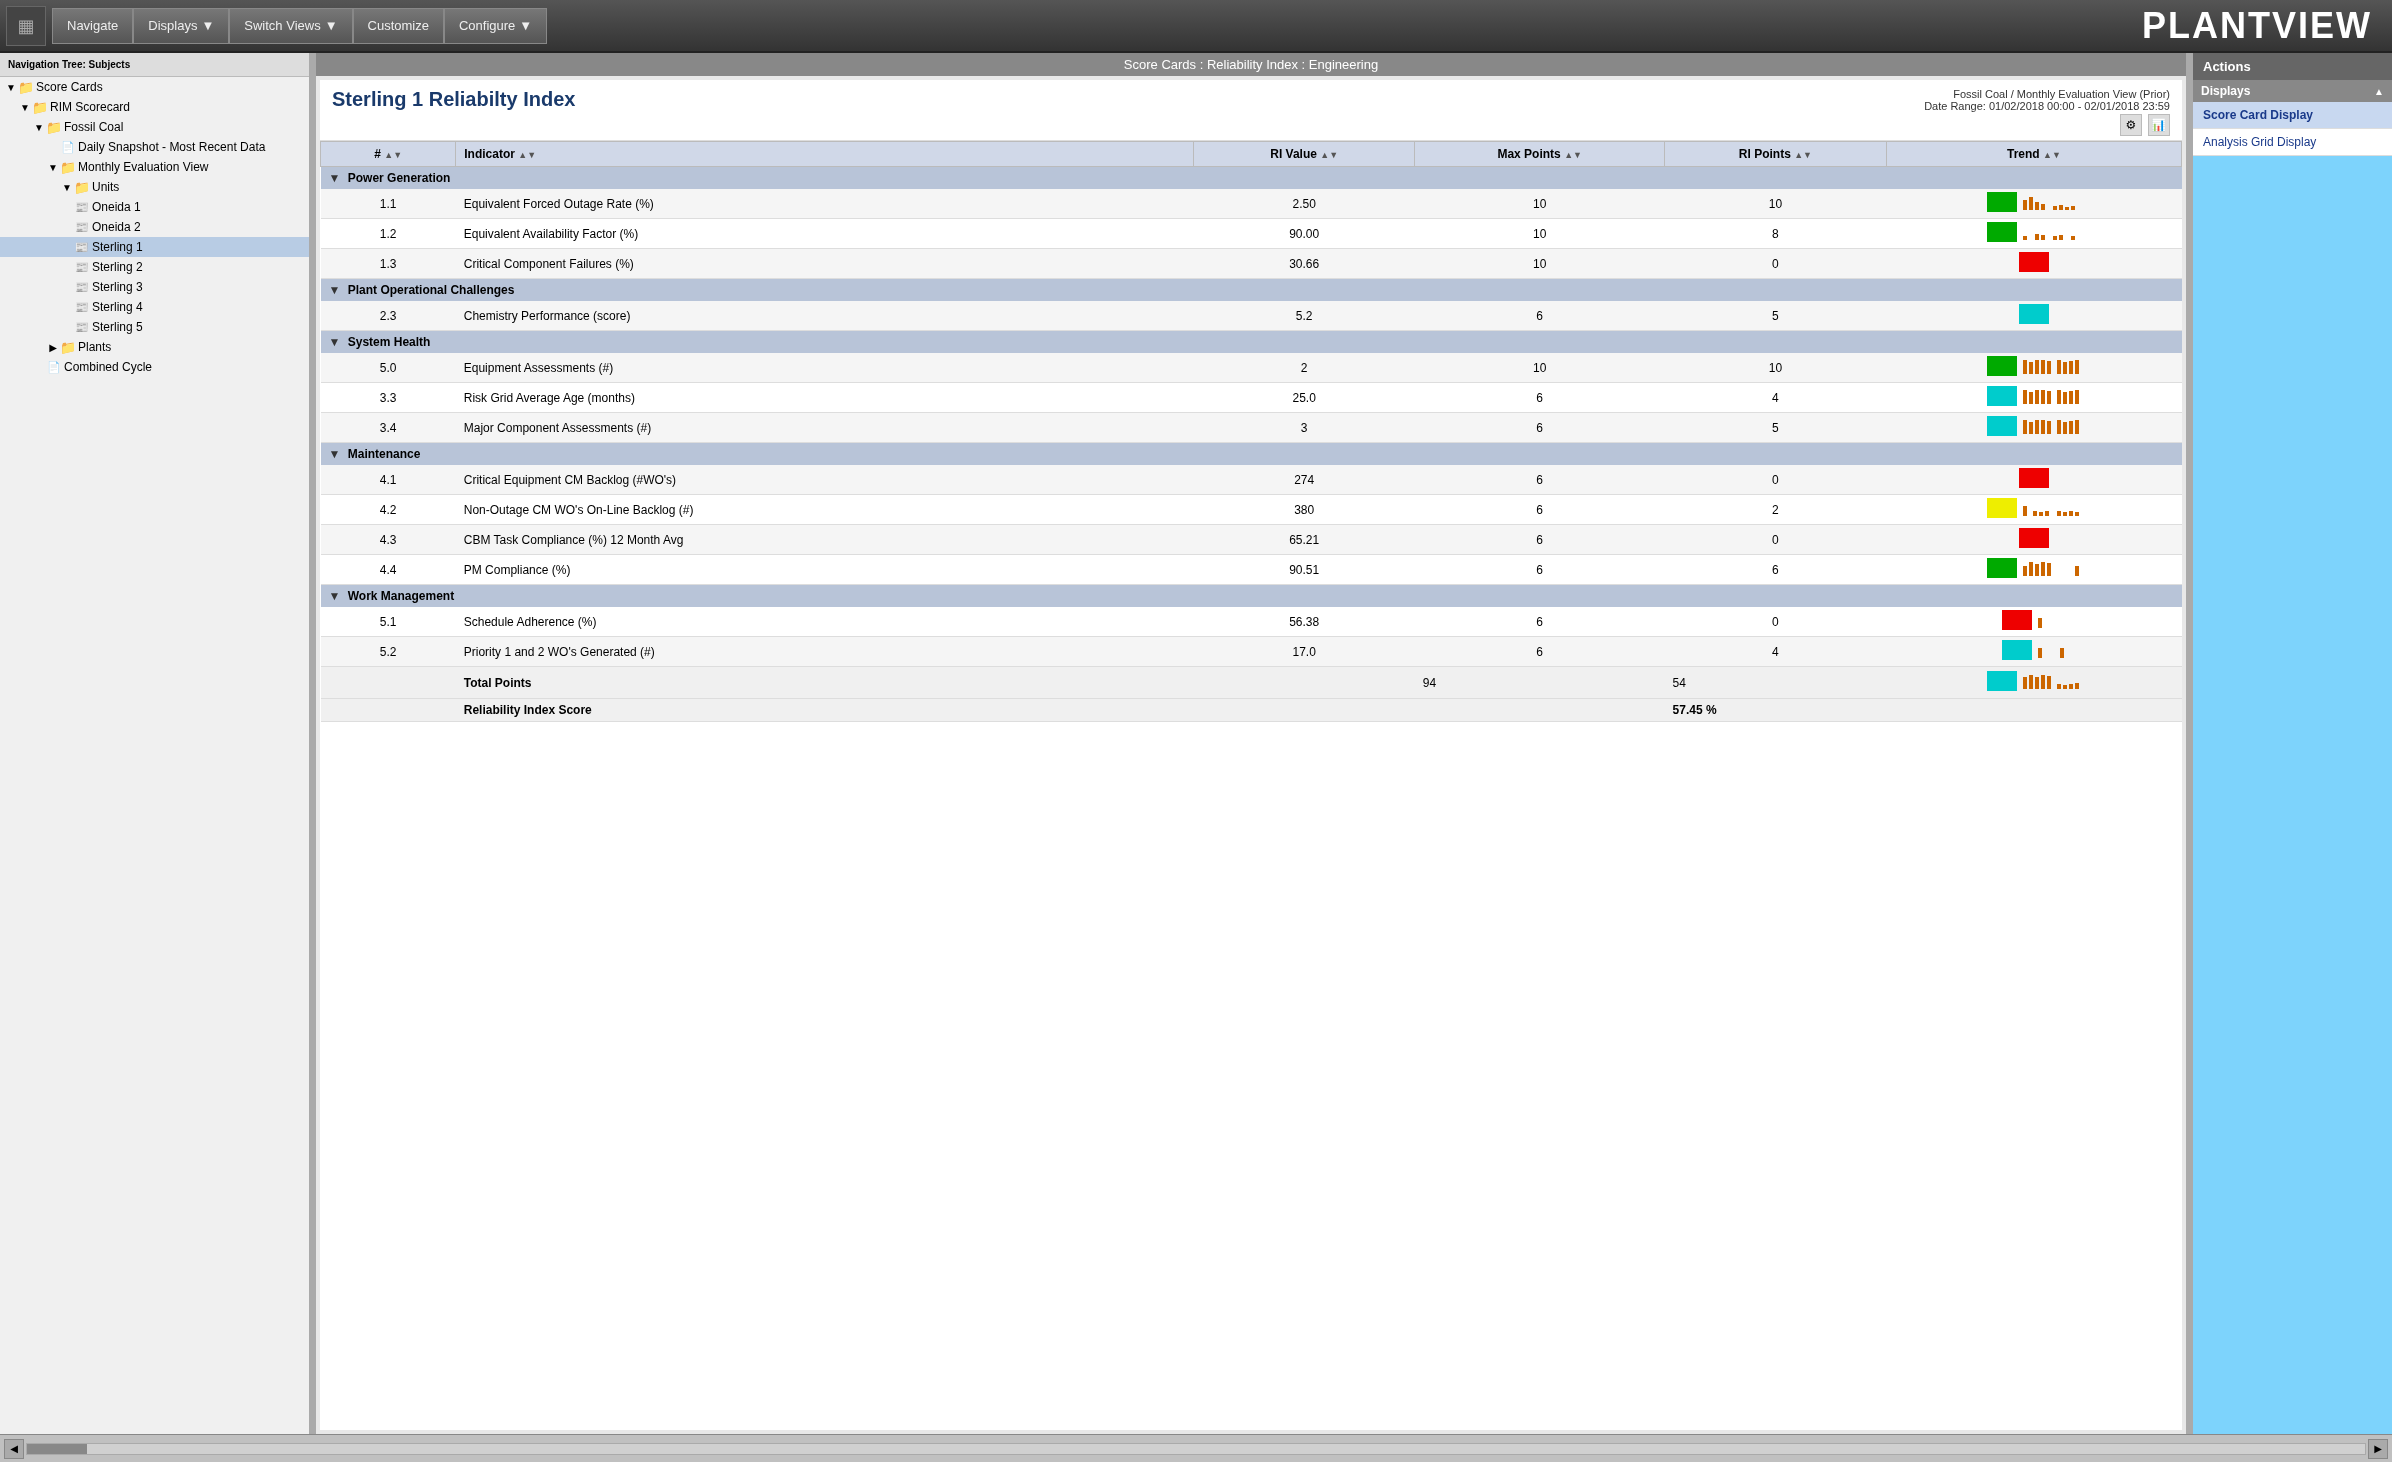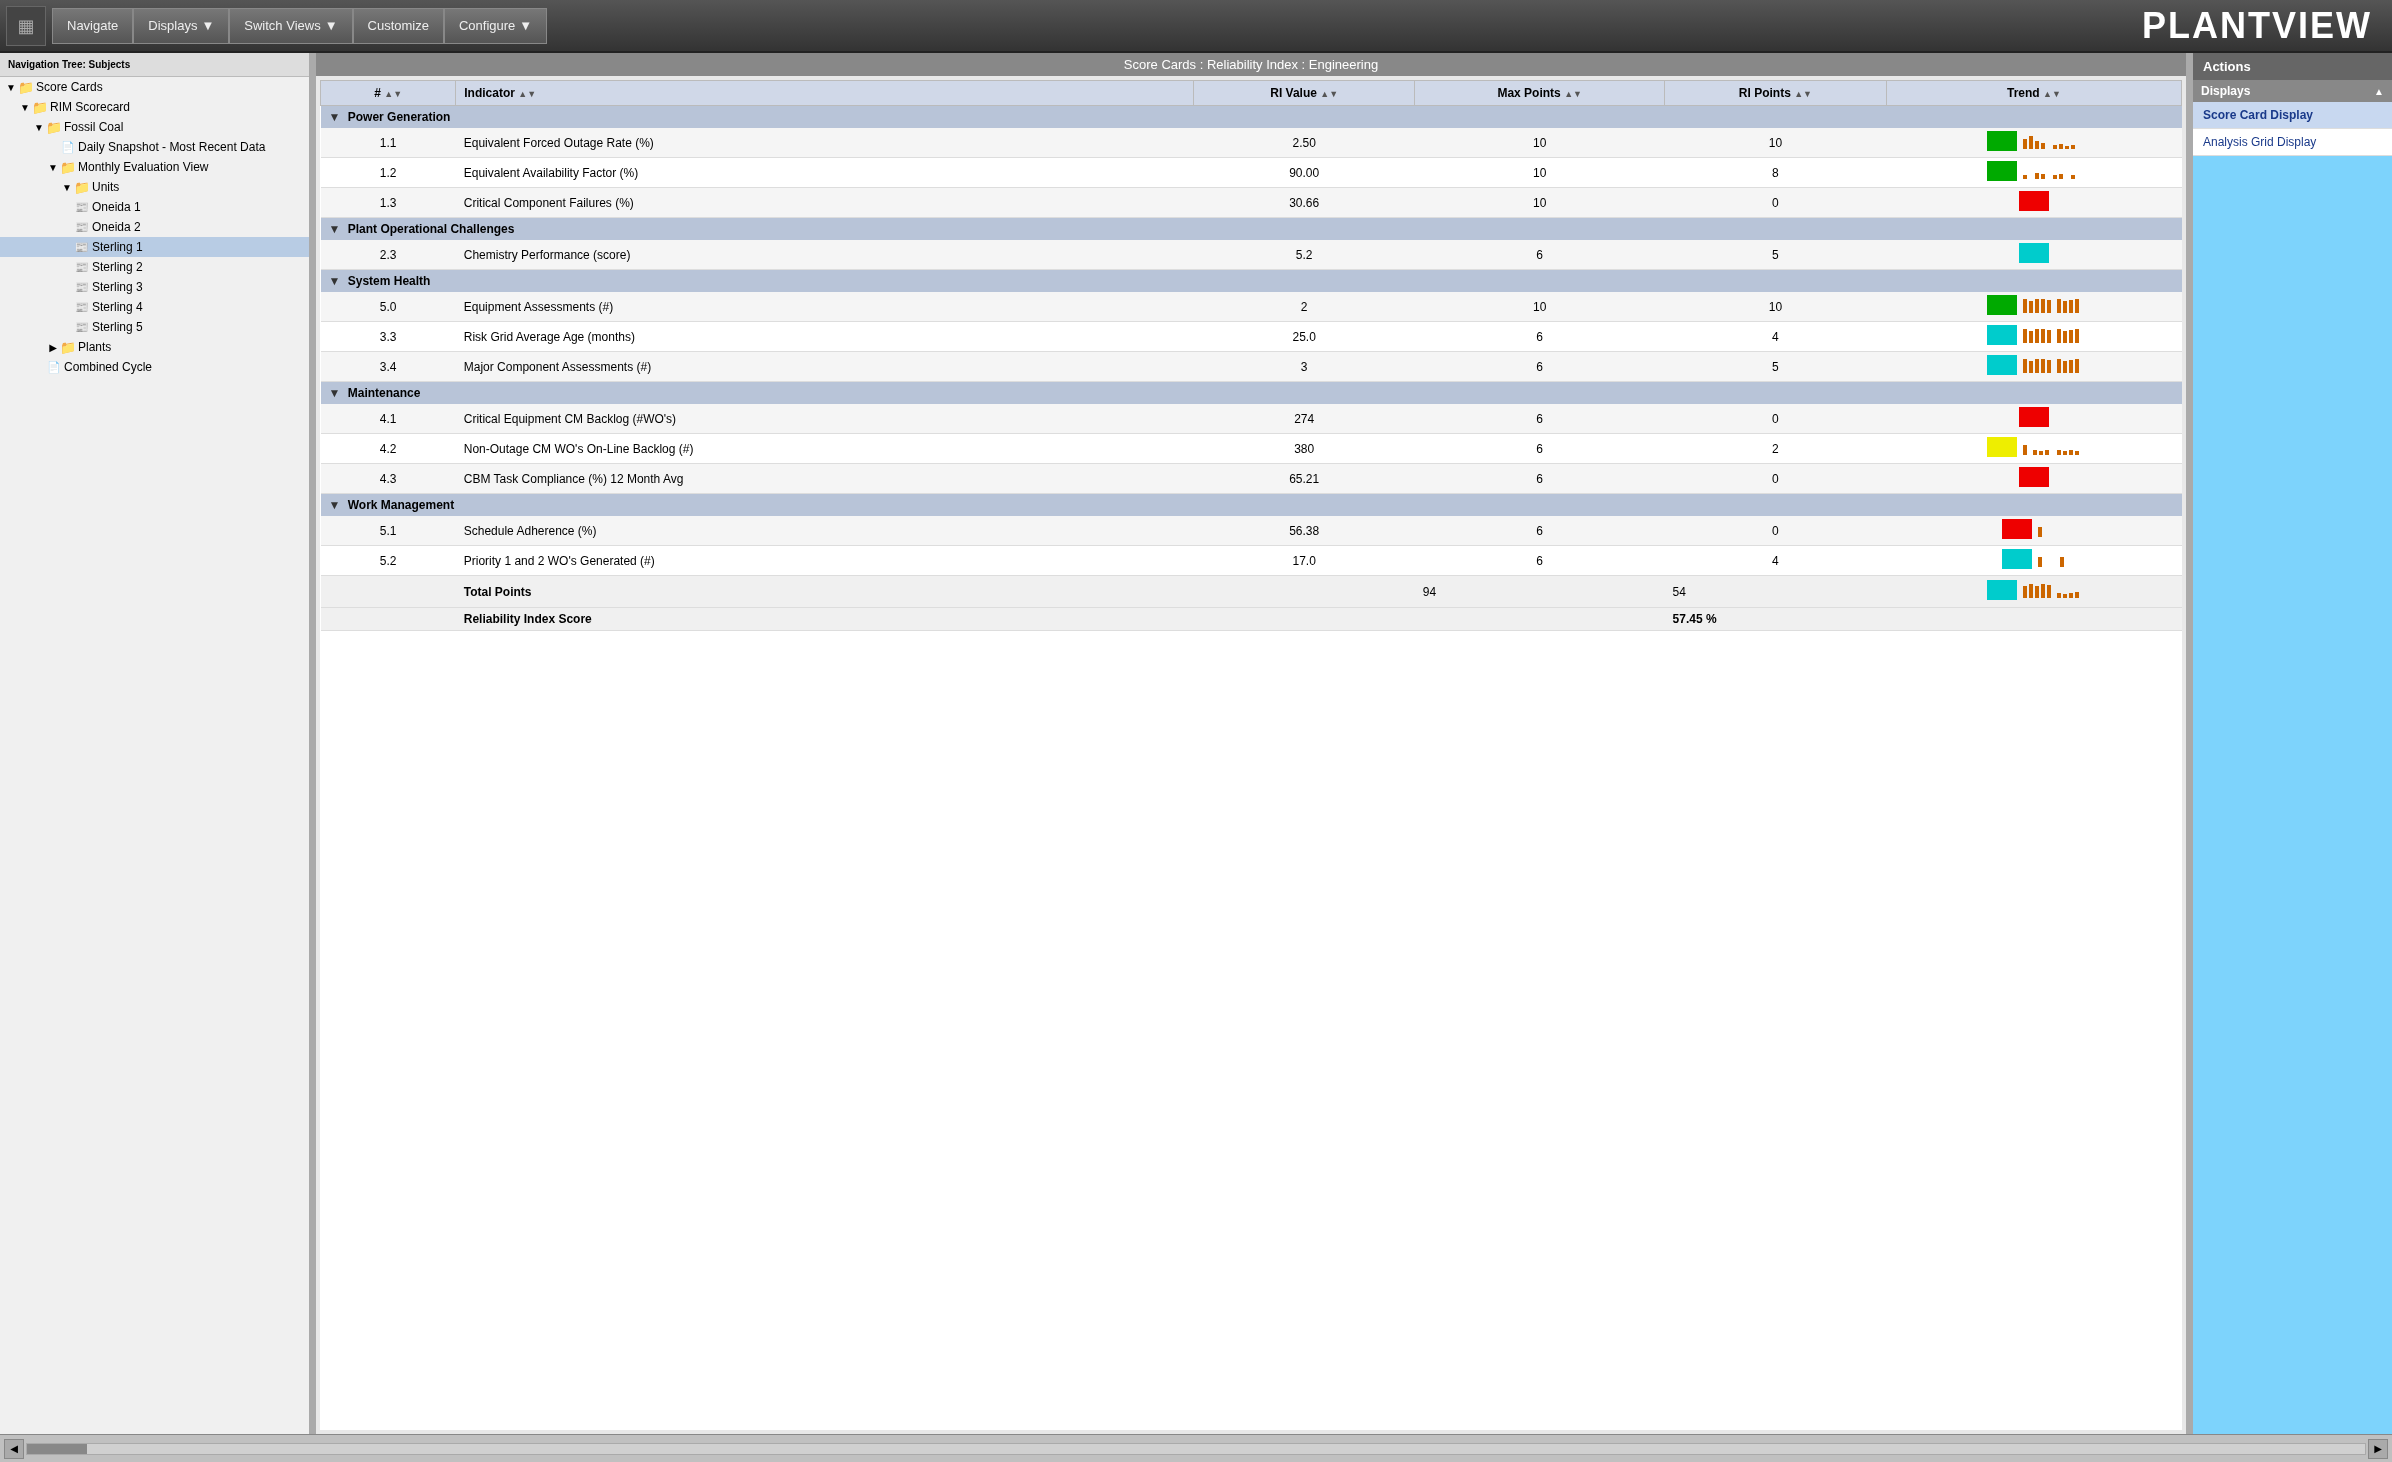--- a/index.html
+++ b/index.html
@@ -208,20 +208,33 @@
     </div>
   </div>
 
   <div class="divider-bar"></div>
 
   <div class="center-content">
     <div class="breadcrumb-bar">Score Cards : Reliability Index : Engineering</div>
 
     <div class="scorecard-wrapper">
 
+      <div class="scorecard-header">
+        <div class="scorecard-title">Sterling 1 Reliabilty Index</div>
+        <div>
+          <div class="scorecard-meta">
+            <div>Fossil Coal / Monthly Evaluation View (Prior)</div>
+            <div>Date Range: 01/02/2018 00:00 - 02/01/2018 23:59</div>
+          </div>
+          <div class="scorecard-meta-icons">
+            <div class="meta-icon-btn" title="Settings">⚙</div>
+            <div class="meta-icon-btn" title="Export">📊</div>
+          </div>
+        </div>
+      </div>
 
       <div class="scrollable-table">
         <table class="scorecard-table">
           <thead>
             <tr>
               <th class="col-hash">
                 <span>#</span>
                 <span class="sort-arrow">▲▼</span>
               </th>
               <th class="col-indicator left">
@@ -429,20 +442,38 @@
             <tr class="data-row">
               <td class="number">4.3</td>
               <td>CBM Task Compliance (%) 12 Month Avg</td>
               <td class="number">65.21</td>
               <td class="number">6</td>
               <td class="number">0</td>
               <td style="text-align:center;">
                 <span class="color-box color-red"></span>
               </td>
             </tr>
+            <tr class="data-row">
+              <td class="number">4.4</td>
+              <td>PM Compliance (%)</td>
+              <td class="number">90.51</td>
+              <td class="number">6</td>
+              <td class="number">6</td>
+              <td style="text-align:center;">
+                <span class="color-box color-green"></span>
+                <svg width="60" height="20">
+                  <rect x="2" y="8" width="4" height="10" fill="#cc6600"></rect>
+                  <rect x="8" y="4" width="4" height="14" fill="#cc6600"></rect>
+                  <rect x="14" y="6" width="4" height="12" fill="#cc6600"></rect>
+                  <rect x="20" y="4" width="4" height="14" fill="#cc6600"></rect>
+                  <rect x="26" y="5" width="4" height="13" fill="#cc6600"></rect>
+                  <rect x="54" y="8" width="4" height="10" fill="#cc6600"></rect>
+                </svg>
+              </td>
+            </tr>
 
             <tr class="section-row">
               <td colspan="6">
                 <span class="section-arrow">▼</span>
                 <span>Work Management</span>
               </td>
             </tr>
             <tr class="data-row">
               <td class="number">5.1</td>
               <td>Schedule Adherence (%)</td>

